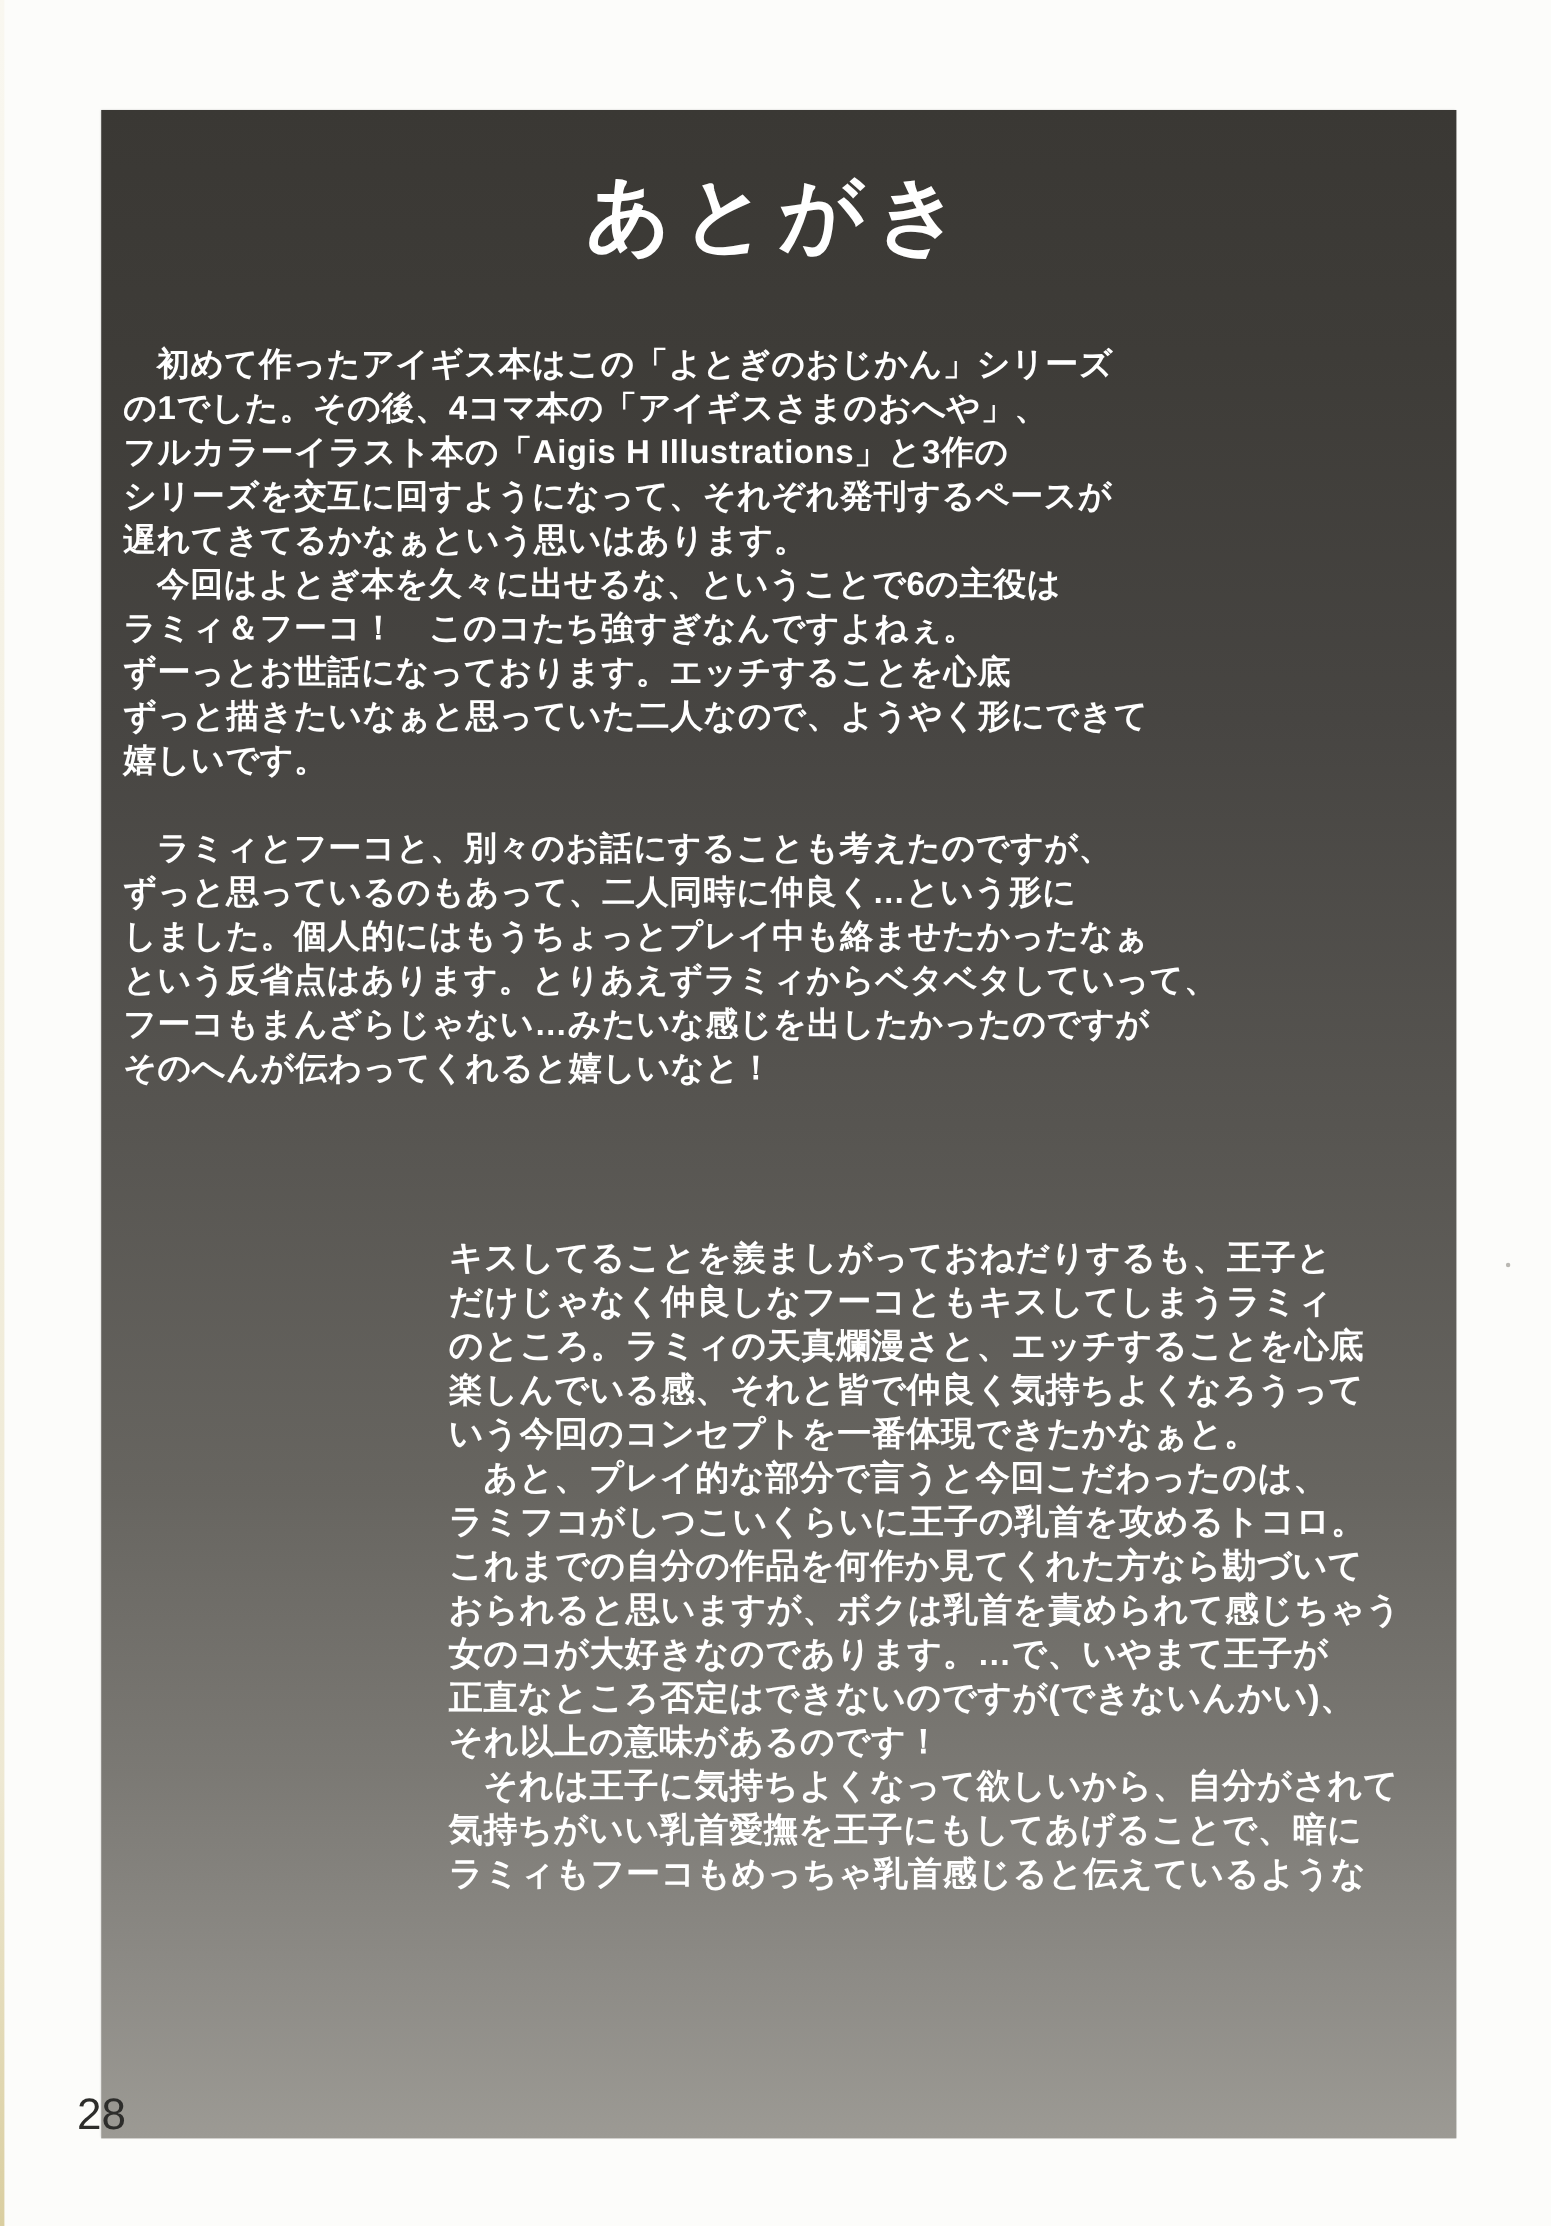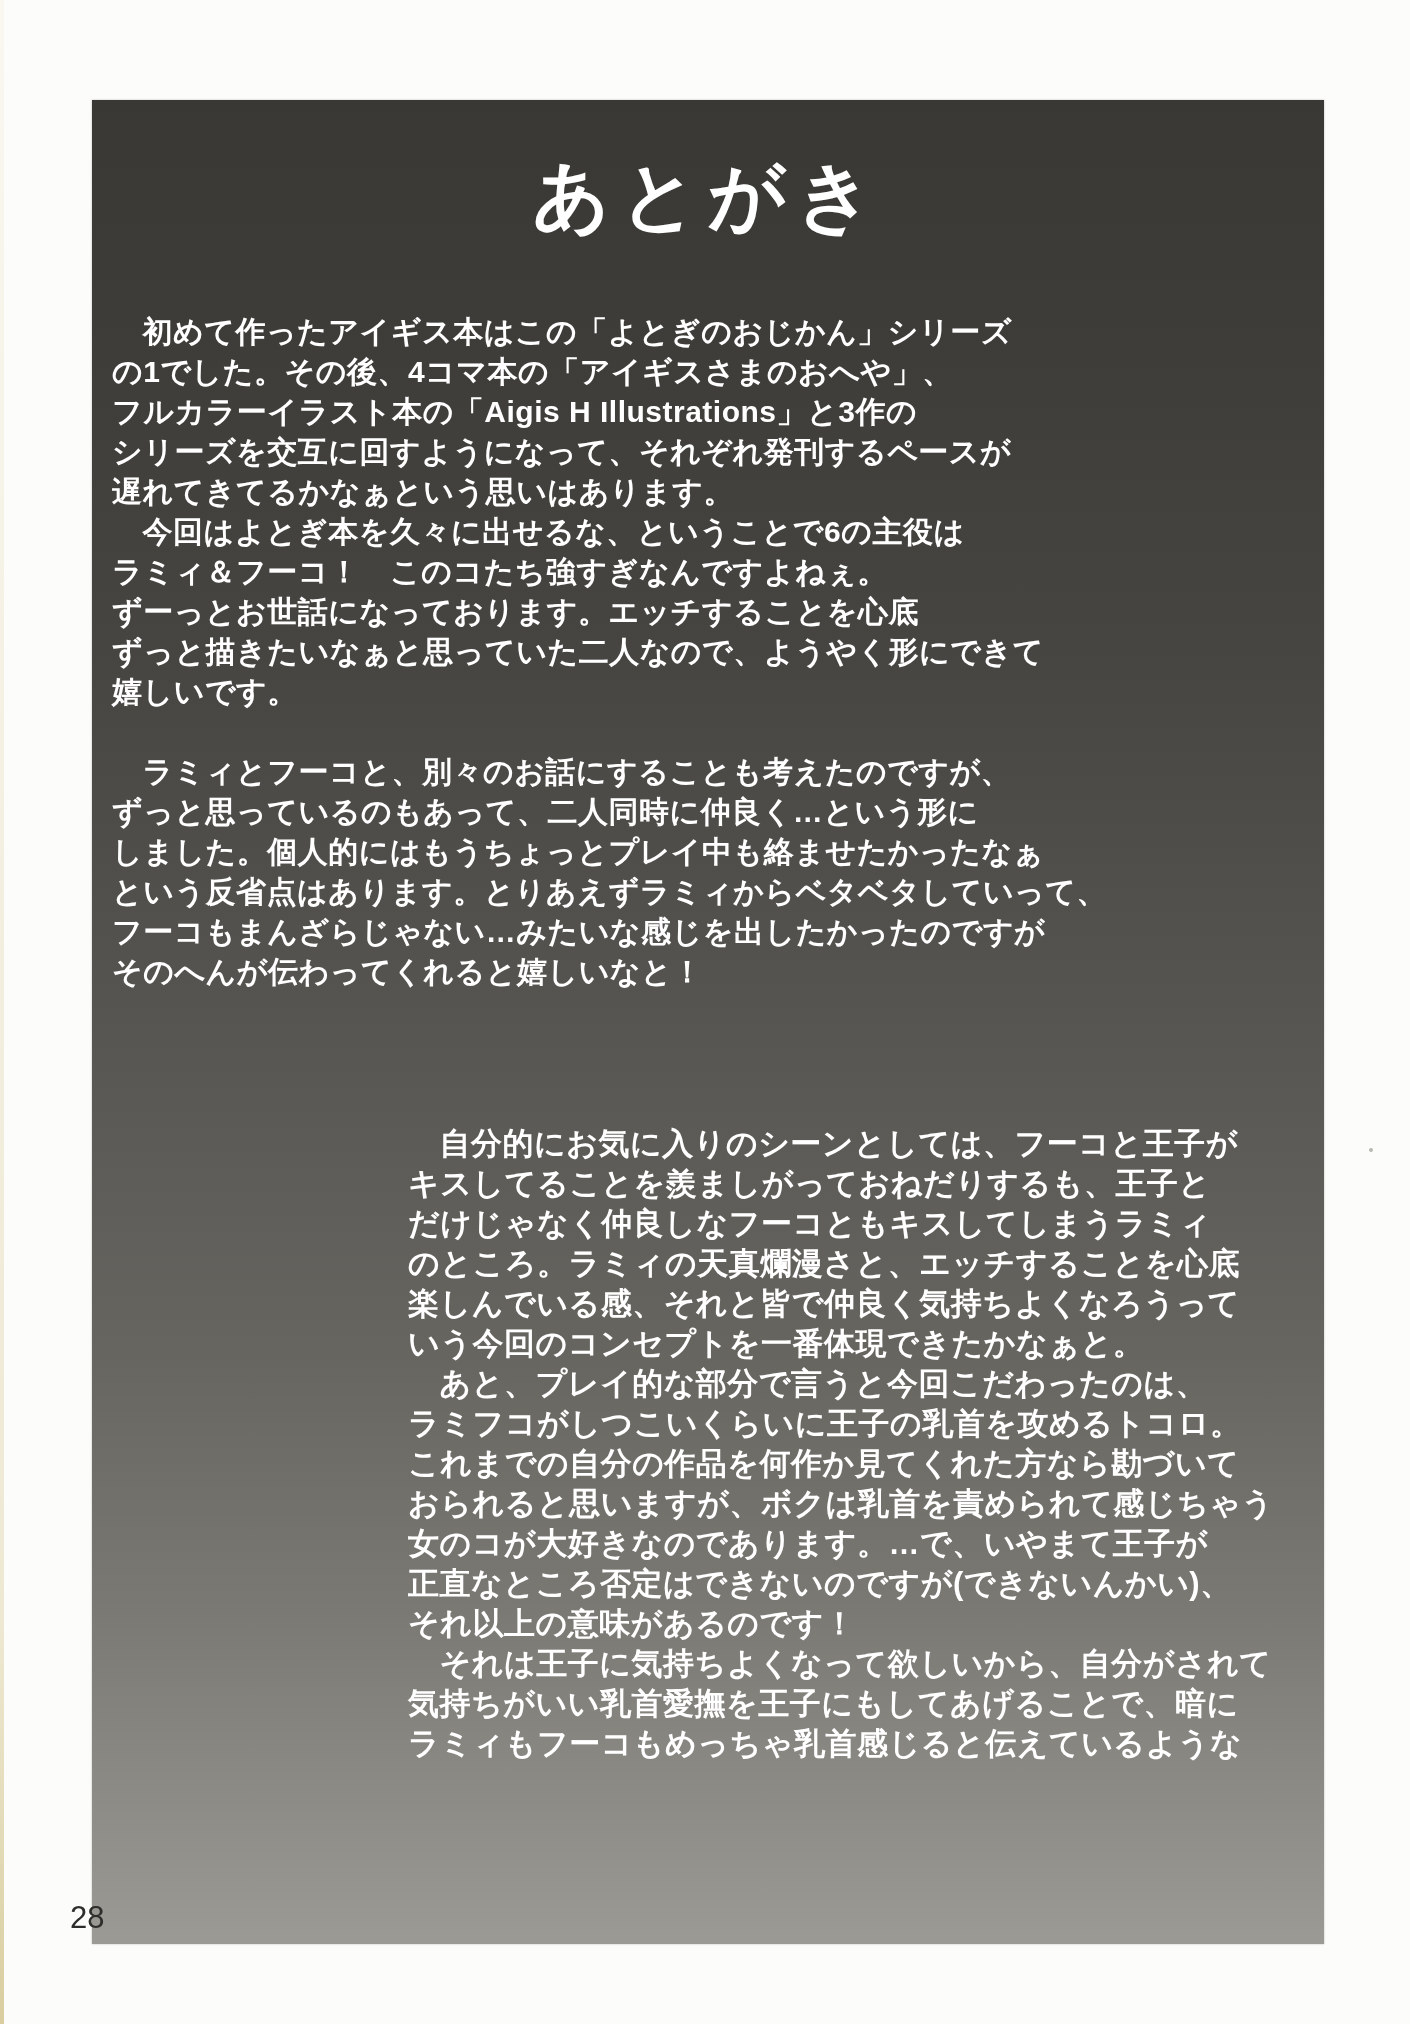--- a/index.html
+++ b/index.html
@@ -64,21 +64,21 @@
     letter-spacing: 0.5px;
     white-space: nowrap;
   }
   .para-1 { left: 20px;  top: 212px; }  
   .para-2 { left: 20px;  top: 652px; }  
   .para-3 { left: 316px; top: 1024px; font-size: 31px; } 
   .page-number {
     position: absolute;
     left: 70px;
     top: 1900px;
-    font-size: 31px;
+    font-size: 40px;
     font-weight: 500;
     color: #2d2d2b;
   }
   .speck {
     position: absolute;
     left: 1369px;
     top: 1148px;
     width: 4px;
     height: 4px;
     border-radius: 50%;
@@ -110,21 +110,20 @@
     <div class="para para-2">
         <div class="line">　ラミィとフーコと、別々のお話にすることも考えたのですが、</div>
         <div class="line">ずっと思っているのもあって、二人同時に仲良く…という形に</div>
         <div class="line">しました。個人的にはもうちょっとプレイ中も絡ませたかったなぁ</div>
         <div class="line">という反省点はあります。とりあえずラミィからベタベタしていって、</div>
         <div class="line">フーコもまんざらじゃない…みたいな感じを出したかったのですが</div>
         <div class="line">そのへんが伝わってくれると嬉しいなと！</div>
       </div>
 
     <div class="para para-3">
-        <div class="line">　自分的にお気に入りのシーンとしては、フーコと王子が</div>
         <div class="line">キスしてることを羨ましがっておねだりするも、王子と</div>
         <div class="line">だけじゃなく仲良しなフーコともキスしてしまうラミィ</div>
         <div class="line">のところ。ラミィの天真爛漫さと、エッチすることを心底</div>
         <div class="line">楽しんでいる感、それと皆で仲良く気持ちよくなろうって</div>
         <div class="line">いう今回のコンセプトを一番体現できたかなぁと。</div>
         <div class="line">　あと、プレイ的な部分で言うと今回こだわったのは、</div>
         <div class="line">ラミフコがしつこいくらいに王子の乳首を攻めるトコロ。</div>
         <div class="line">これまでの自分の作品を何作か見てくれた方なら勘づいて</div>
         <div class="line">おられると思いますが、ボクは乳首を責められて感じちゃう</div>
         <div class="line">女のコが大好きなのであります。…で、いやまて王子が</div>

